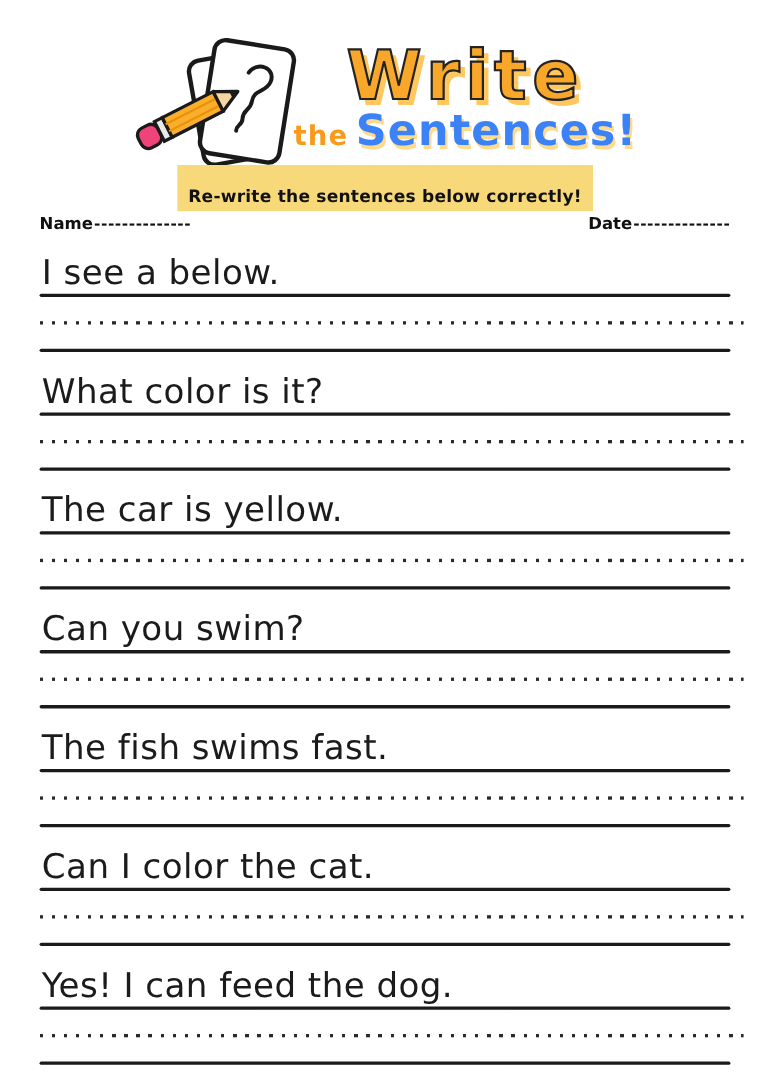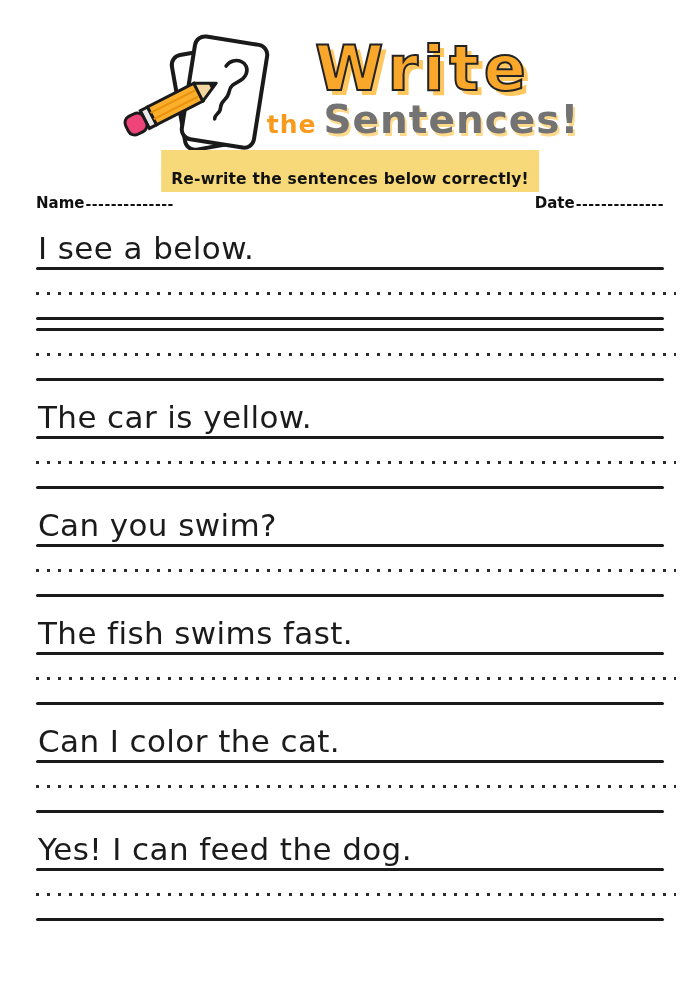--- a/index.html
+++ b/index.html
@@ -10,21 +10,21 @@
   .header{position:relative;height:182px;}
   .illus{position:absolute;left:82px;top:26px;width:180px;height:136px;}
   .titles{position:absolute;left:242px;top:36px;width:290px;text-align:center;}
   .title-main{
     font-size:62px;font-weight:800;line-height:1.05;letter-spacing:5px;
     color:#F9A72B;-webkit-text-stroke:2px #232323;
     text-shadow:5px 5px 0 #FFC75E;
   }
   .title-sub{display:flex;align-items:baseline;justify-content:center;gap:7px;margin-top:-4px;}
   .title-the{font-size:25px;font-weight:800;color:#F89B1C;letter-spacing:1px;}
-  .title-sent{font-size:39px;font-weight:800;color:#737373;letter-spacing:1px;text-shadow:2px 3px 0 #FFD98C;}
+  .title-sent{font-size:39px;font-weight:800;color:#3b82f6;letter-spacing:1px;text-shadow:2px 3px 0 #FFD98C;}
   .subtitle-bar{
     position:absolute;top:150px;left:50%;transform:translateX(-50%);
     background:#F8D979;color:#111;font-weight:700;font-size:15.5px;
     padding:20px 10px 4px;white-space:nowrap;letter-spacing:0.2px;
   }
 
   
   .fields{display:flex;justify-content:space-between;align-items:flex-end;margin-top:4px;height:26px;font-size:15px;font-weight:700;color:#111;gap:16px;}
   .field{display:flex;align-items:flex-end;gap:1px;}
   .dashes{font-weight:700;letter-spacing:0.5px;font-size:14px;}
@@ -96,20 +96,21 @@
   </div>
 
   <section class="block">
     <div class="sentence">I see a below.</div>
     <div class="line solid"></div>
     <div class="line dotted"></div>
     <div class="line solid"></div>
   </section>
 
   <section class="block">
+    <div class="sentence">What color is it?</div>
     <div class="line solid"></div>
     <div class="line dotted"></div>
     <div class="line solid"></div>
   </section>
 
   <section class="block">
     <div class="sentence">The car is yellow.</div>
     <div class="line solid"></div>
     <div class="line dotted"></div>
     <div class="line solid"></div>

